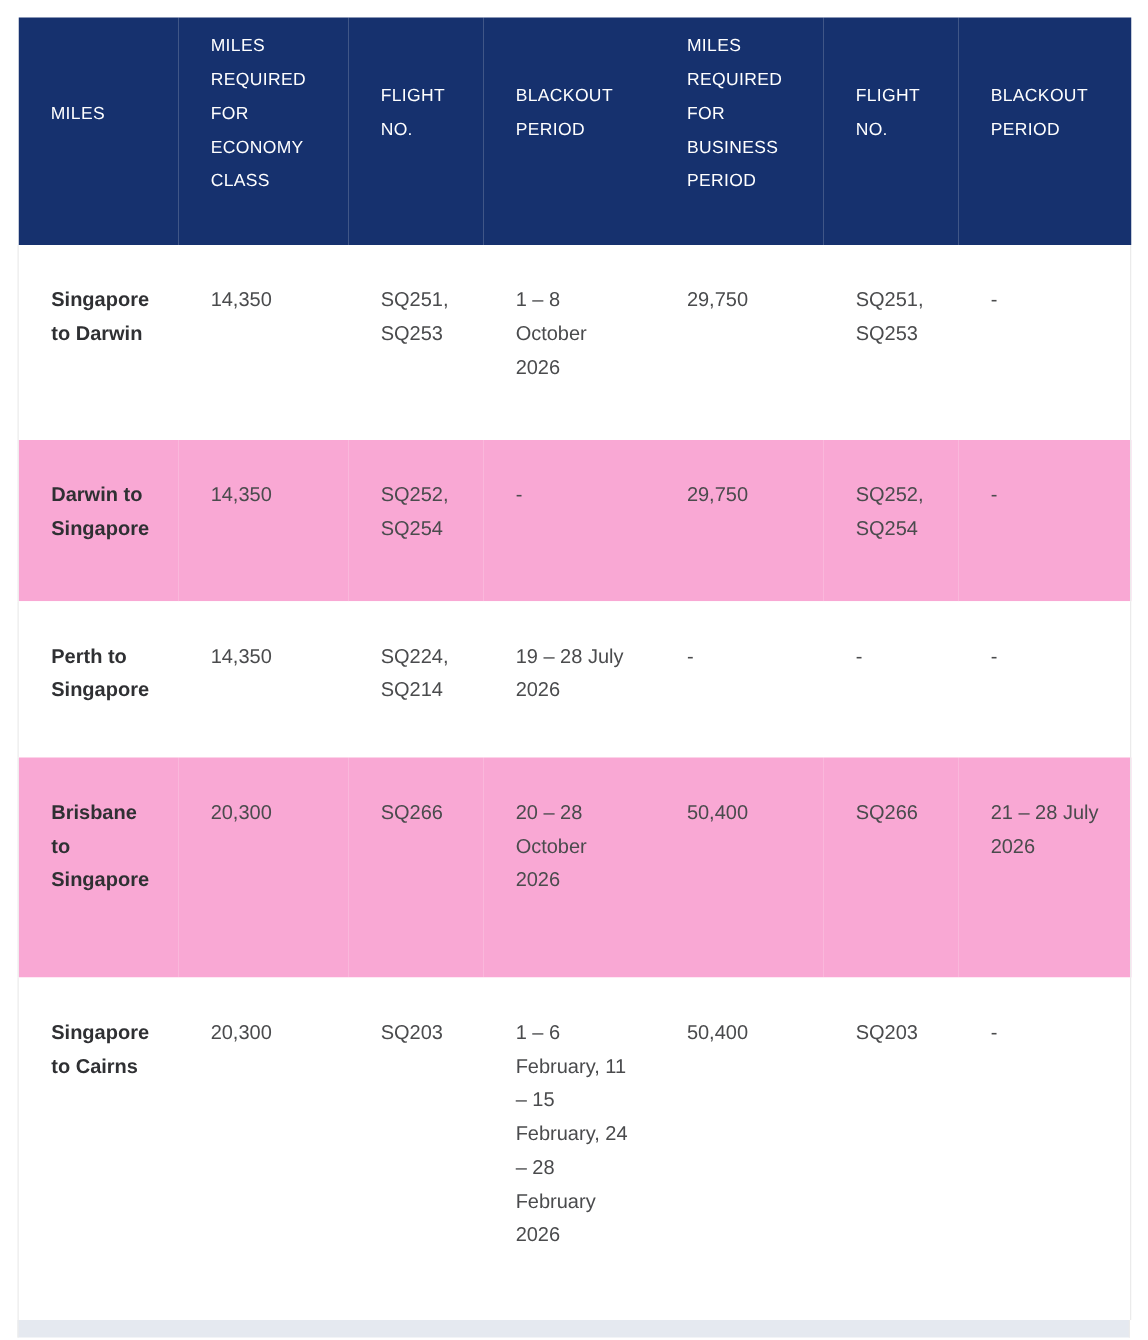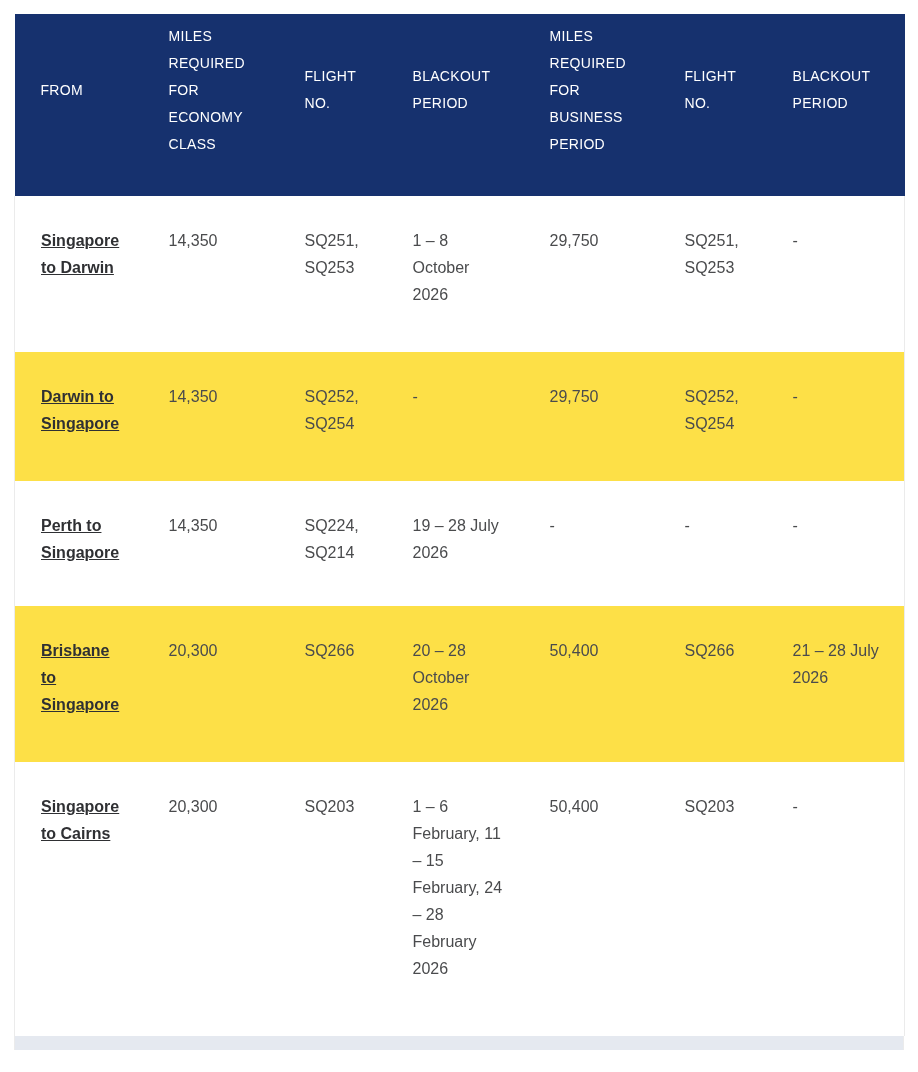--- a/index.html
+++ b/index.html
@@ -53,27 +53,27 @@
     text-align: left;
     vertical-align: top;
     padding: 31px 15px 40px 26px;
     background: #ffffff;
   }
   tbody td.route {
     font-weight: 700;
     color: #2F3033;
     padding-right: 26px;
   }
-  tbody tr.alt td { background: #fde047; }
-  tbody tr td:first-child { border-left: 1px solid #EBEBEB; text-decoration: underline; }
+  tbody tr.alt td { background: #f9a8d4; }
+  tbody tr td:first-child { border-left: 1px solid #EBEBEB; }
   tbody tr td:last-child { border-right: 1px solid #EBEBEB; }
   tr.r1 { height: 156px; }
   tr.r2 { height: 129px; }
   tr.r3 { height: 124px; }
-  tr.r4 { height: 156px; }
+  tr.r4 { height: 176px; }
   tr.r5 { height: 274px; }
   .next-row-stub {
     width: 890px;
     height: 14px;
     background: #E5E9F0;
     border-left: 1px solid #EBEBEB;
     border-right: 1px solid #EBEBEB;
   }
 </style>
 </head>
@@ -86,21 +86,21 @@
         <col class="c1">
           <col class="c2">
           <col class="c3">
           <col class="c4">
         <col class="c5">
           <col class="c6">
           <col class="c7">
       </colgroup>
       <thead>
         <tr>
-          <th>FROM</th>
+          <th>MILES</th>
           <th>MILES REQUIRED FOR ECONOMY CLASS</th>
           <th>FLIGHT NO.</th>
           <th>BLACKOUT PERIOD</th>
           <th>MILES REQUIRED FOR BUSINESS PERIOD</th>
           <th>FLIGHT NO.</th>
           <th>BLACKOUT PERIOD</th>
         </tr>
       </thead>
       <tbody>
         <tr class="r1">

